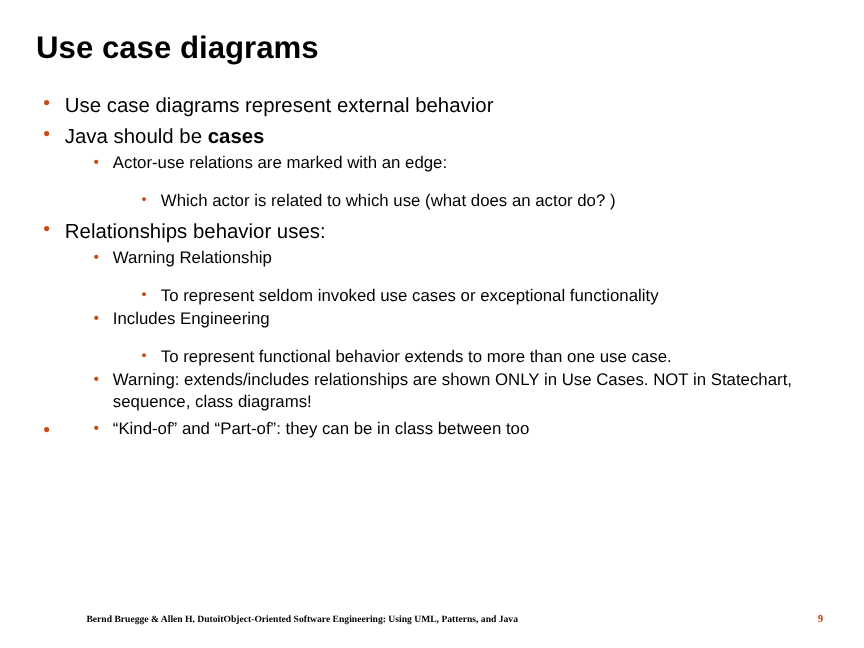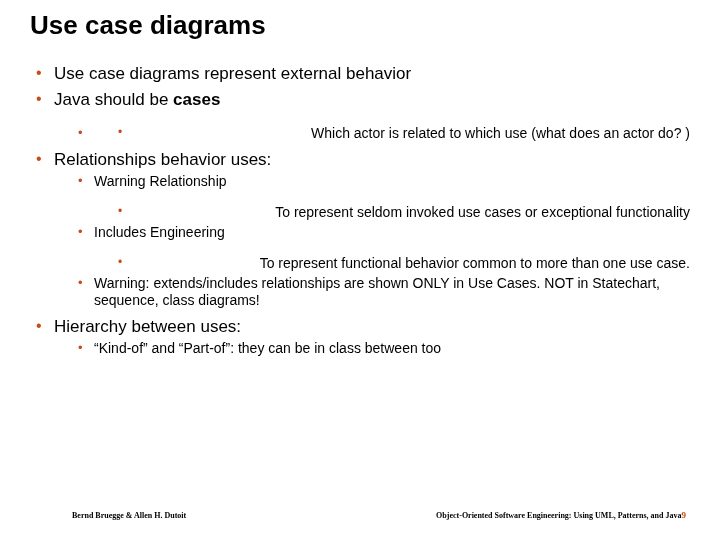--- a/index.html
+++ b/index.html
@@ -1,67 +1,67 @@
 <!DOCTYPE html>
 <html><head>
 <meta charset="utf-8">
 <style>
   * { margin: 0; padding: 0; box-sizing: border-box; }
   html, body { width: 720px; height: 540px; background: #fff; font-family: Verdana, Geneva, sans-serif; color: #000; }
-  .slide { width: 720px; height: 536px; position: relative; padding: 10px 30px 0 30px; }
+  .slide { width: 720px; height: 536px; position: relative; padding: 24px 30px 0 30px; }
   .title { font-size: 26px; font-weight: bold; margin-bottom: 22px; }
   ul { list-style: none; }
   .lvl1 > li { font-size: 17px; line-height: 1.3; margin-bottom: 4px; padding-left: 24px; position: relative; }
   .lvl1 > li::before { content: "•"; position: absolute; left: 6px; color: #c74b15; font-size: 16px; }
   .lvl2 > li { font-size: 14px; line-height: 1.25; margin: 2px 0; padding-left: 22px; position: relative; }
   .lvl2 > li::before { content: "•"; position: absolute; left: 6px; color: #c74b15; font-size: 13px; }
   .lvl3 > li { font-size: 14px; line-height: 1.25; margin: 2px 0; padding-left: 22px; position: relative; }
   .lvl3 > li::before { content: "•"; position: absolute; left: 6px; color: #c74b15; font-size: 12px; }
   .lvl2 { margin-left: 18px; margin-top: 2px; margin-bottom: 6px; }
-  .lvl3 { margin-left: 18px; margin-top: 14px; text-align: right; }
+  .lvl3 { margin-left: 18px; margin-top: 14px; }
   .spacer-top { margin-top: 6px; }
   .footer { position: absolute; bottom: 16px; left: 12px; right: 0; display: flex; justify-content: space-between; align-items: baseline; padding: 0 34px 0 60px; font-size: 8px; font-family: "Times New Roman", serif; font-weight: bold; }
-  .footer .center { text-align: right; flex: 1; }
+  .footer .center { text-align: left; flex: 1; }
   .footer .right { color: #c74b15; font-size: 9px; }
   b { font-weight: bold; }
 </style>
 </head>
 <body>
 
 <div class="slide">
   <div class="title">Use case diagrams</div>
 
   <ul class="lvl1">
     <li><span>Use case diagrams represent external behavior</span></li>
     <li>
       <span>Java should be </span><b>cases</b>
       <ul class="lvl2">
-        <li>
+        <li><span>Actor-use relations are marked with an edge:</span>
           <ul class="lvl3">
             <li><span>Which actor is related to which use (what does an actor do? )</span></li>
           </ul>
         </li>
       </ul>
     </li>
     <li class="spacer-top"><span>Relationships behavior uses:</span>
       <ul class="lvl2">
         <li><span>Warning Relationship</span>
           <ul class="lvl3">
             <li><span>To represent seldom invoked use cases or exceptional functionality</span></li>
           </ul>
         </li>
         <li><span>Includes Engineering</span>
           <ul class="lvl3">
-            <li><span>To represent functional behavior common to more than one use case.</span></li>
+            <li><span>To represent functional behavior extends to more than one use case.</span></li>
           </ul>
         </li>
         <li><span>Warning: extends/includes relationships are shown ONLY in Use Cases. NOT in Statechart, sequence, class diagrams!</span></li>
       </ul>
     </li>
-    <li class="spacer-top"><span>Hierarchy between uses:</span>
+    <li class="spacer-top">
       <ul class="lvl2">
         <li><span>“Kind-of” and “Part-of”:  they can be in class between too</span></li>
       </ul>
     </li>
   </ul>
 
   <div class="footer">
     <div>Bernd Bruegge &amp; Allen H. Dutoit</div>
     <div class="center">Object-Oriented Software Engineering: Using UML, Patterns, and Java</div>
     <div class="right">9</div>

